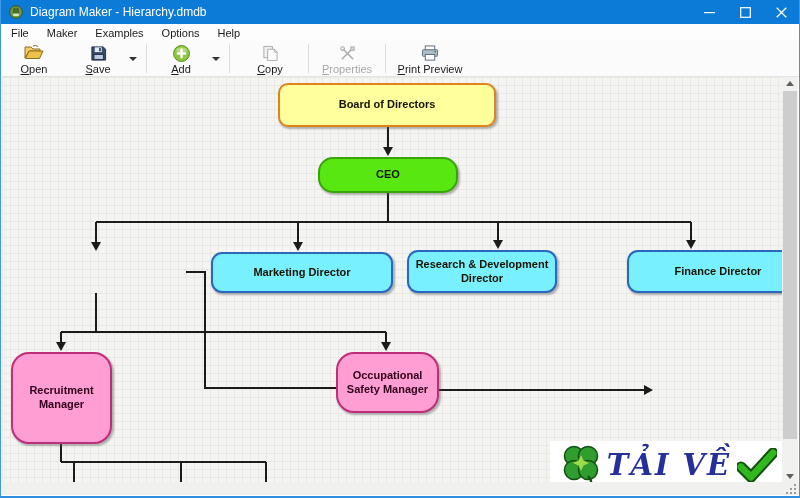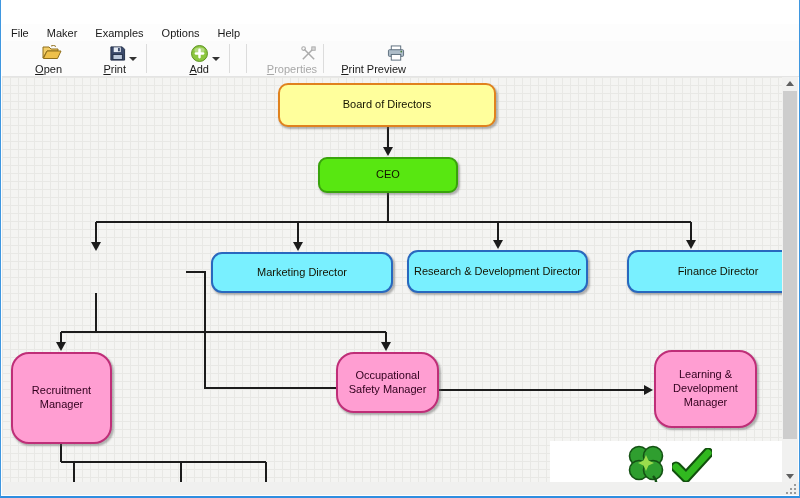--- a/index.html
+++ b/index.html
@@ -16,42 +16,42 @@
   .win-btn{ width:36px; height:100%; display:flex; align-items:center; justify-content:center;
             font-size:12px; color:#fff; }
   
   .menubar{ position:absolute; left:1px; top:24px; width:798px; height:17px; background:#fdfdfd;
             display:flex; align-items:center; font-size:11px; color:#1a1a1a; }
   .menu-item{ padding:1px 9px; }
   .menu-item:first-child{ margin-left:0; }
   
   .toolbar{ position:absolute; left:1px; top:41px; width:798px; height:36px; background:#fbfbfb;
             display:flex; align-items:stretch; border-bottom:1px solid #e4e4e4; }
-  .tb-btn{ width:56px; display:flex; flex-direction:column; align-items:flex-end; justify-content:flex-start;
+  .tb-btn{ width:56px; display:flex; flex-direction:column; align-items:center; justify-content:flex-start;
            padding-top:3px; font-size:11px; color:#1a1a1a; }
   .tb-btn .ic{ height:18px; display:flex; align-items:center; justify-content:center; }
   .tb-label{ display:block; margin-top:1px; white-space:nowrap; }
   .tb-label::first-letter{ text-decoration:underline; }
   .tb-btn.disabled{ color:#a8a8a8; }
   .tb-caret{ width:14px; display:flex; align-items:center; justify-content:center; }
   .tb-caret i{ width:0; height:0; border-left:4px solid transparent; border-right:4px solid transparent;
                border-top:4px solid #333; }
   .tb-sep{ width:1px; background:#dcdcdc; margin:3px 6px; }
   
   .canvas{ position:absolute; left:1px; top:77px; width:781px; height:406px;
            background-color:#f4f4f2;
            background-image:linear-gradient(#e8e8e5 1px, transparent 1px),
                             linear-gradient(90deg,#e8e8e5 1px, transparent 1px);
            background-size:8px 8px; overflow:hidden; }
   .edges-svg{ position:absolute; left:0; top:0; pointer-events:none; }
   .node{ position:absolute; display:flex; align-items:center; justify-content:center; text-align:center;
-         font-weight:normal; font-size:11px; line-height:1.25; color:#131300; border:2px solid;
+         font-weight:bold; font-size:11px; line-height:1.25; color:#131300; border:2px solid;
          box-shadow:1.5px 2px 2px rgba(90,90,90,.45); padding:2px; }
   .n-yellow{ background:#FFFF9C; border-color:#E0821E; border-radius:10px; }
-  .n-green { background:#58E711; border-color:#39A30C; border-radius:9px; }
+  .n-green { background:#58E711; border-color:#39A30C; border-radius:15px; }
   .n-cyan  { background:#79F0FF; border-color:#2968BE; border-radius:11px; }
   .n-pink  { background:#FF9ED2; border-color:#BF2E78; border-radius:18px; color:#30001d; }
   
   .watermark{ position:absolute; left:548px; top:364px; width:238px; height:48px; background:#ffffff;
               display:flex; align-items:center; justify-content:center; gap:6px; }
   .wm-text{ font-family:"DejaVu Serif","Liberation Serif",serif; font-weight:bold; font-style:italic;
             font-size:29px; color:#25309b; letter-spacing:2px; white-space:nowrap; }
   
   .vscroll{ position:absolute; right:1px; top:77px; width:16px; height:406px; background:#f1f1f0; }
   .vs-arrow{ position:absolute; left:0; width:16px; height:13px; display:flex; align-items:center; justify-content:center; }
@@ -60,20 +60,45 @@
   .tri-down{ width:0;height:0;border-left:4px solid transparent;border-right:4px solid transparent;border-top:5px solid #5f5f5f; }
   .vs-thumb{ position:absolute; left:1px; top:14px; width:14px; height:348px; background:#cdcdcd; }
   .hscroll{ position:absolute; left:1px; bottom:1px; width:798px; height:13px; background:#f0f0ef; }
   .resize-grip{ position:absolute; right:1px; bottom:1px; width:14px; height:13px; background:#f0f0ef; }
 </style>
 </head>
 <body>
 
 <div class="window">
 
+  <div class="titlebar">
+    <svg class="app-icon" viewBox="0 0 14 14">
+      <circle cx="7" cy="7" r="6.3" fill="#6f9c45" stroke="#35511c"></circle>
+      <circle cx="7" cy="6" r="3.4" fill="#4a6d2a"></circle>
+      <rect x="4" y="8.5" width="6" height="2.4" rx="1.2" fill="#d8e6c2"></rect>
+    </svg>
+    <span class="title-text">Diagram Maker - Hierarchy.dmdb</span>
+    <div class="win-controls">
+      <div class="win-btn">
+          <svg width="11" height="11" viewBox="0 0 11 11">
+            <rect x="0" y="5" width="11" height="1.2" fill="#fff"></rect>
+          </svg>
+        </div>
+      <div class="win-btn">
+          <svg width="11" height="11" viewBox="0 0 11 11">
+            <rect x="0.7" y="0.7" width="9.6" height="9.6" fill="none" stroke="#fff" stroke-width="1.2"></rect>
+          </svg>
+        </div>
+      <div class="win-btn">
+          <svg width="11" height="11" viewBox="0 0 11 11">
+            <path d="M0.7 0.7 L10.3 10.3 M10.3 0.7 L0.7 10.3" stroke="#fff" stroke-width="1.3"></path>
+          </svg>
+        </div>
+    </div>
+  </div>
 
   <div class="menubar">
     <span class="menu-item">File</span>
     <span class="menu-item">Maker</span>
     <span class="menu-item">Examples</span>
     <span class="menu-item">Options</span>
     <span class="menu-item">Help</span>
   </div>
 
   <div class="toolbar">
@@ -89,41 +114,51 @@
     </div>
     <div class="tb-btn" style="margin-left:8px">
       <span class="ic">
         <svg width="17" height="17" viewBox="0 0 18 18">
           <path d="M2 2 h12 l2.5 2.5 V16 H2 Z" fill="#3a4a6b" stroke="#222f47"></path>
           <rect x="5" y="2.5" width="7.5" height="5" fill="#e6ecf4"></rect>
           <rect x="9.5" y="3.2" width="2" height="3.4" fill="#3a4a6b"></rect>
           <rect x="4.2" y="10" width="10" height="5.4" fill="#bcc9dc" stroke="#222f47"></rect>
         </svg>
       </span>
-      <span class="tb-label">Print</span>
+      <span class="tb-label">Save</span>
     </div>
     <div class="tb-caret">
         <i></i>
       </div>
     <div class="tb-sep"></div>
     <div class="tb-btn">
       <span class="ic">
         <svg width="19" height="19" viewBox="0 0 20 20">
           <circle cx="10" cy="10" r="8.4" fill="#8CC63F" stroke="#5a8f1f"></circle>
           <ellipse cx="10" cy="6.4" rx="5.4" ry="2.8" fill="#ffffff" opacity="0.35"></ellipse>
           <rect x="8.7" y="4.8" width="2.6" height="10.4" rx="1.2" fill="#fff"></rect>
           <rect x="4.8" y="8.7" width="10.4" height="2.6" rx="1.2" fill="#fff"></rect>
         </svg>
       </span>
       <span class="tb-label">Add</span>
     </div>
     <div class="tb-caret">
         <i></i>
       </div>
     <div class="tb-sep"></div>
+    <div class="tb-btn" style="margin-left:6px">
+      <span class="ic">
+        <svg width="17" height="17" viewBox="0 0 18 18">
+          <rect x="2" y="1.5" width="9" height="12" fill="#f1f1f1" stroke="#ababab"></rect>
+          <path d="M6 4.5 h7 l3 3 v9 H6 Z" fill="#fafafa" stroke="#ababab"></path>
+          <path d="M13 4.5 v3 h3" fill="none" stroke="#ababab"></path>
+        </svg>
+      </span>
+      <span class="tb-label">Copy</span>
+    </div>
     <div class="tb-sep" style="margin-left:10px"></div>
     <div class="tb-btn disabled" style="width:64px">
       <span class="ic">
         <svg width="17" height="17" viewBox="0 0 18 18" stroke="#ababab" fill="none" stroke-width="1.6">
           <path d="M3 15 L13.5 4.5"></path>
             <path d="M15 15 L4.5 4.5"></path>
           <rect x="12.5" y="2" width="3.6" height="3.6" fill="#d8d8d8" stroke="#ababab" stroke-width="1"></rect>
           <circle cx="3.8" cy="3.8" r="1.9" stroke-width="1.2"></circle>
         </svg>
       </span>
@@ -180,37 +215,37 @@
         <polygon points="689,172 684,163 694,163"></polygon>
         <polygon points="59,274 54,265 64,265"></polygon>
         <polygon points="384,274 379,265 389,265"></polygon>
         <polygon points="651,313 642,308 642,318"></polygon>
       </g>
     </svg>
 
     <div class="node n-yellow" style="left:276px; top:6px;  width:218px; height:44px;">Board of Directors</div>
     <div class="node n-green" style="left:316px; top:80px; width:140px; height:36px;">CEO</div>
     <div class="node n-cyan" style="left:209px; top:175px; width:182px; height:41px;">Marketing Director</div>
-    <div class="node n-cyan" style="left:405px; top:173px; width:181px; height:43px;">Research &amp; Development Director</div>
+    <div class="node n-cyan" style="left:405px; top:173px; width:150px; height:43px;">Research &amp; Development Director</div>
     <div class="node n-cyan" style="left:598px; top:173px; width:182px; height:43px;margin-left:27px;">Finance Director</div>
     <div class="node n-pink" style="left:9px;   top:275px; width:101px; height:92px;">Recruitment Manager</div>
     <div class="node n-pink" style="left:334px; top:275px; width:103px; height:61px;">Occupational Safety Manager</div>
-    <div class="node n-pink" style="left:652px; top:273px; width:103px; height:78px;">Learning &amp; Development Manager</div>
 
     <div class="watermark">
       <svg width="40" height="44" viewBox="0 0 40 44">
         <g stroke="#145214" stroke-width="1.6">
           <circle cx="13" cy="13" r="9.5" fill="#2f9e2f"></circle>
           <circle cx="27" cy="13" r="9.5" fill="#2f9e2f"></circle>
           <circle cx="13" cy="27" r="9.5" fill="#2f9e2f"></circle>
           <circle cx="27" cy="27" r="9.5" fill="#2f9e2f"></circle>
         </g>
         <path d="M20 12 L22.5 17.5 L28 20 L22.5 22.5 L20 28 L17.5 22.5 L12 20 L17.5 17.5 Z" fill="#9bdc4d"></path>
         <path d="M27 33 q4 4 3 9" fill="none" stroke="#145214" stroke-width="2.4"></path>
       </svg>
+      <span class="wm-text">TẢI VỀ</span>
       <svg width="40" height="34" viewBox="0 0 40 34">
         <path d="M4 19 L14 29 L36 5" fill="none" stroke="#12510e" stroke-width="11" stroke-linecap="round" stroke-linejoin="round"></path>
         <path d="M4 19 L14 29 L36 5" fill="none" stroke="#31b81f" stroke-width="7" stroke-linecap="round" stroke-linejoin="round"></path>
       </svg>
     </div>
   </div>
 
   <div class="vscroll">
     <div class="vs-arrow vs-up">
         <span class="tri-up"></span>

